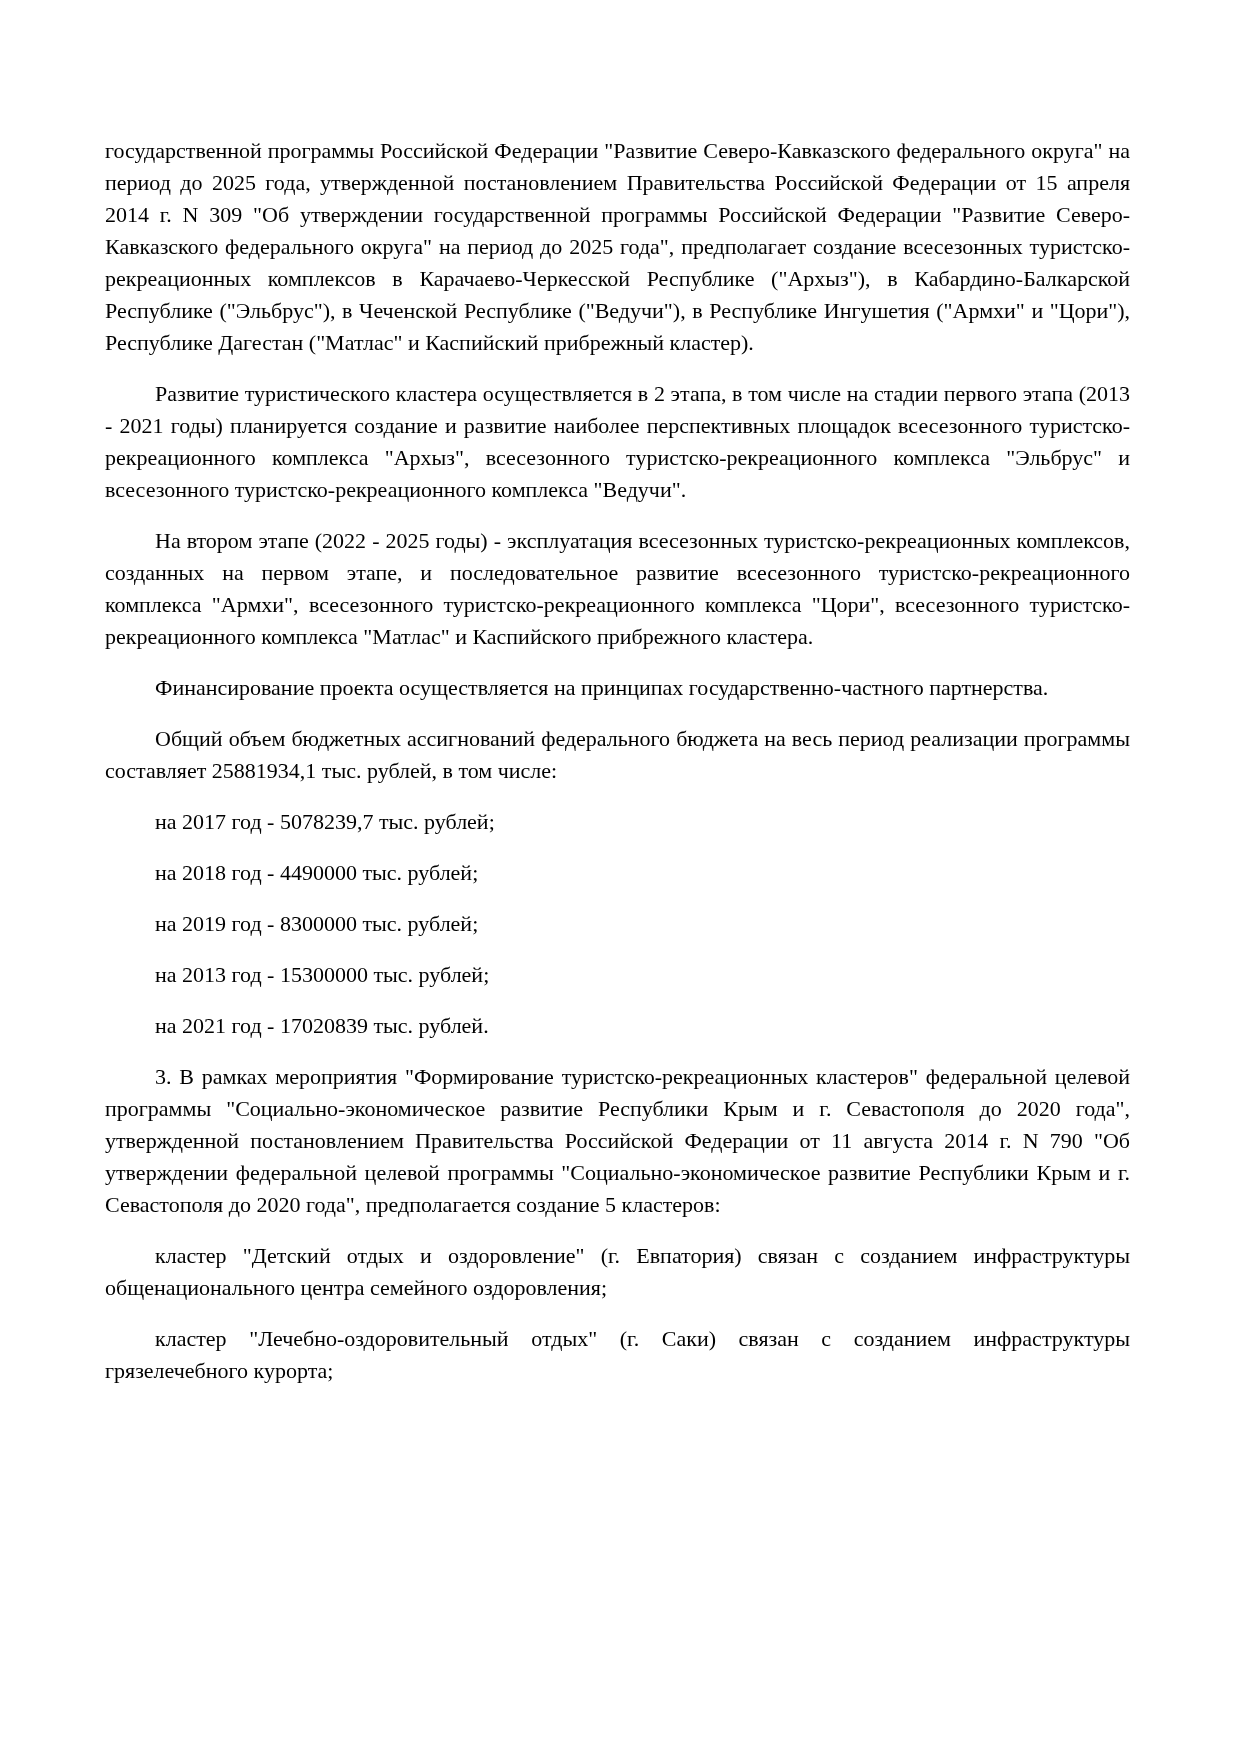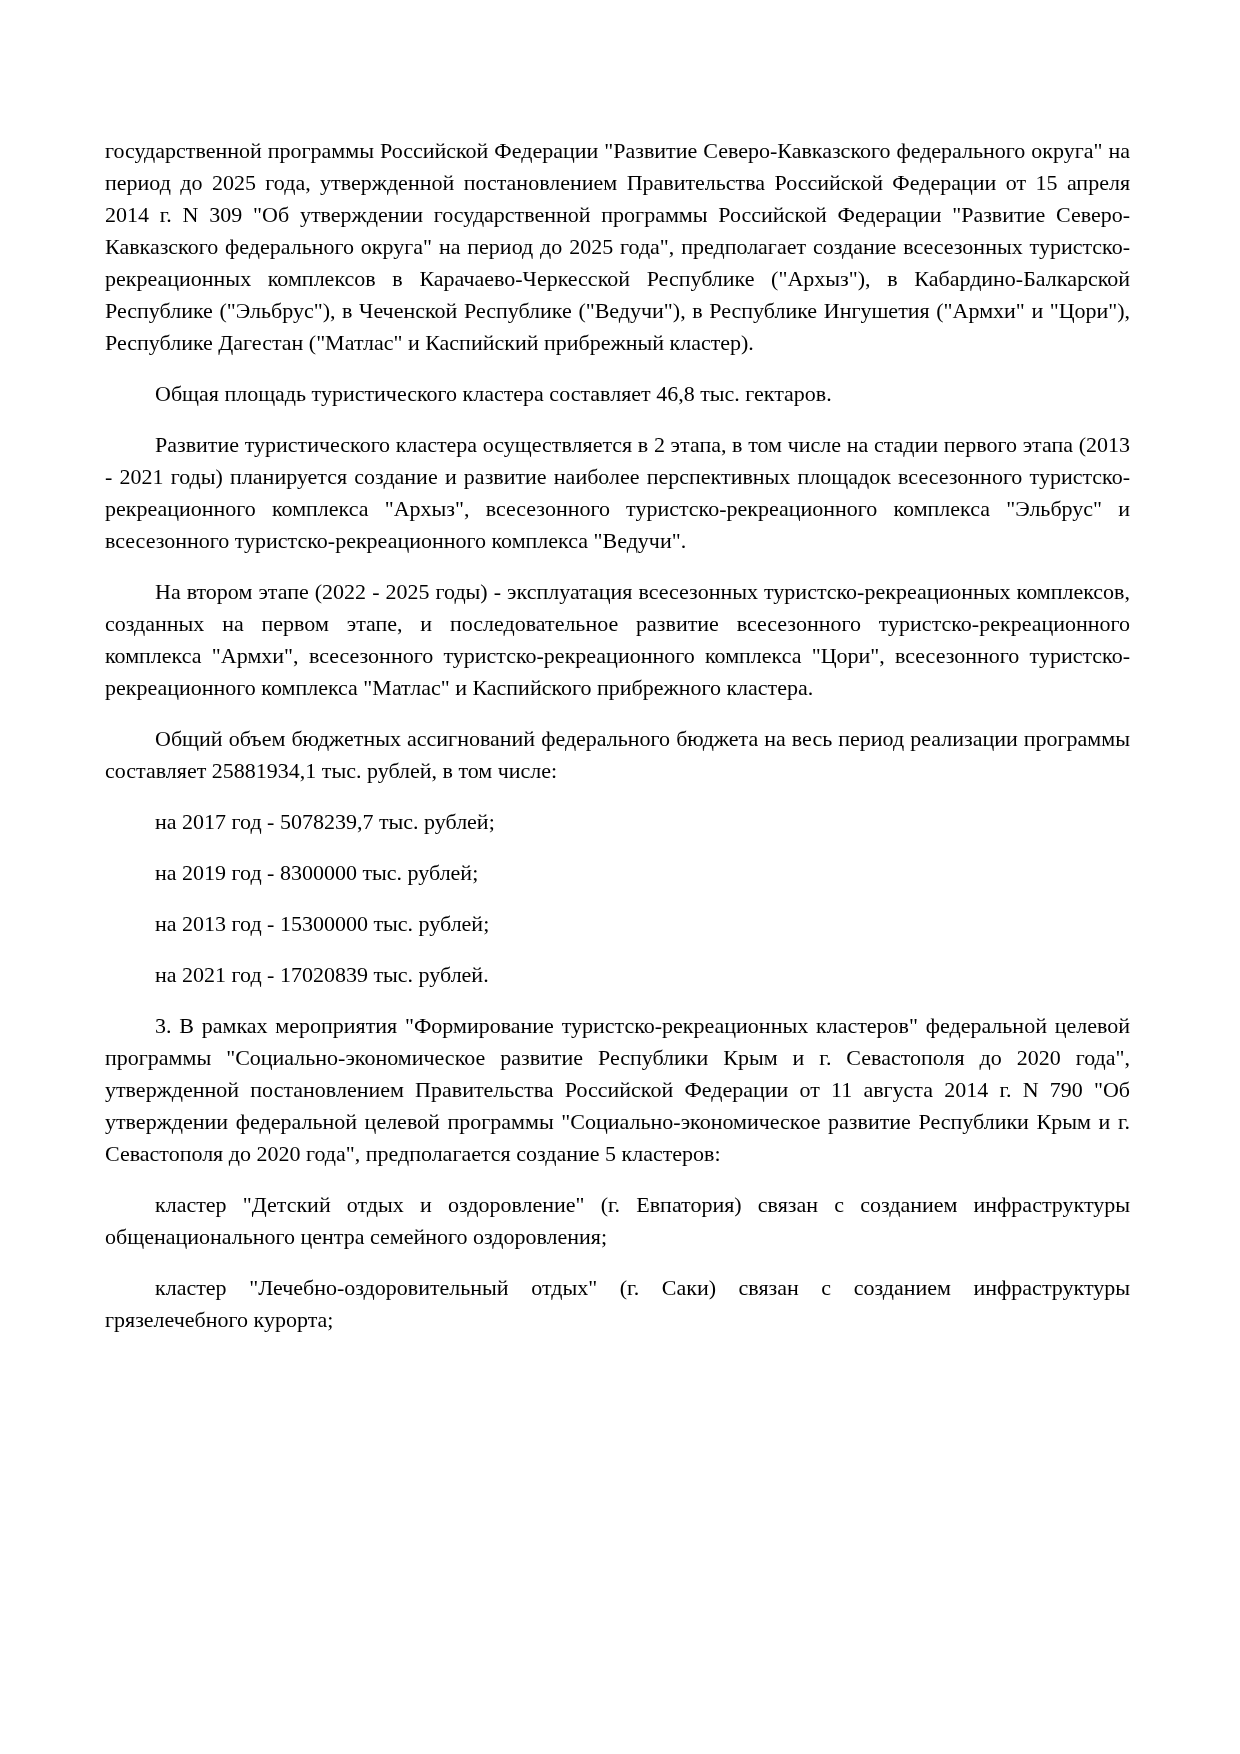--- a/index.html
+++ b/index.html
@@ -29,24 +29,25 @@
   }
   .para.no-indent {
     text-indent: 0;
   }
 </style>
 </head>
 <body>
 
 <div class="page">
   <p class="para no-indent">государственной программы Российской Федерации "Развитие Северо-Кавказского федерального округа" на период до 2025 года, утвержденной постановлением Правительства Российской Федерации от 15 апреля 2014 г. N 309 "Об утверждении государственной программы Российской Федерации "Развитие Северо-Кавказского федерального округа" на период до 2025 года", предполагает создание всесезонных туристско-рекреационных комплексов в Карачаево-Черкесской Республике ("Архыз"), в Кабардино-Балкарской Республике ("Эльбрус"), в Чеченской Республике ("Ведучи"), в Республике Ингушетия ("Армхи" и "Цори"), Республике Дагестан ("Матлас" и Каспийский прибрежный кластер).</p>
-  <p class="para">Общая площадь туристического кластера составляет 46,8 тыс. гектаров.</p>
   <p class="para">Развитие туристического кластера осуществляется в 2 этапа, в том числе на стадии первого этапа (2013 - 2021 годы) планируется создание и развитие наиболее перспективных площадок всесезонного туристско-рекреационного комплекса "Архыз", всесезонного туристско-рекреационного комплекса "Эльбрус" и всесезонного туристско-рекреационного комплекса "Ведучи".</p>
   <p class="para">На втором этапе (2022 - 2025 годы) - эксплуатация всесезонных туристско-рекреационных комплексов, созданных на первом этапе, и последовательное развитие всесезонного туристско-рекреационного комплекса "Армхи", всесезонного туристско-рекреационного комплекса "Цори", всесезонного туристско-рекреационного комплекса "Матлас" и Каспийского прибрежного кластера.</p>
+  <p class="para">Финансирование проекта осуществляется на принципах государственно-частного партнерства.</p>
   <p class="para">Общий объем бюджетных ассигнований федерального бюджета на весь период реализации программы составляет 25881934,1 тыс. рублей, в том числе:</p>
   <p class="para">на 2017 год - 5078239,7 тыс. рублей;</p>
+  <p class="para">на 2018 год - 4490000 тыс. рублей;</p>
   <p class="para">на 2019 год - 8300000 тыс. рублей;</p>
   <p class="para">на 2013 год - 15300000 тыс. рублей;</p>
   <p class="para">на 2021 год - 17020839 тыс. рублей.</p>
   <p class="para">3. В рамках мероприятия "Формирование туристско-рекреационных кластеров" федеральной целевой программы "Социально-экономическое развитие Республики Крым и г. Севастополя до 2020 года", утвержденной постановлением Правительства Российской Федерации от 11 августа 2014 г. N 790 "Об утверждении федеральной целевой программы "Социально-экономическое развитие Республики Крым и г. Севастополя до 2020 года", предполагается создание 5 кластеров:</p>
   <p class="para">кластер "Детский отдых и оздоровление" (г. Евпатория) связан с созданием инфраструктуры общенационального центра семейного оздоровления;</p>
   <p class="para">кластер "Лечебно-оздоровительный отдых" (г. Саки) связан с созданием инфраструктуры грязелечебного курорта;</p>
 </div>
 
 </body></html>

